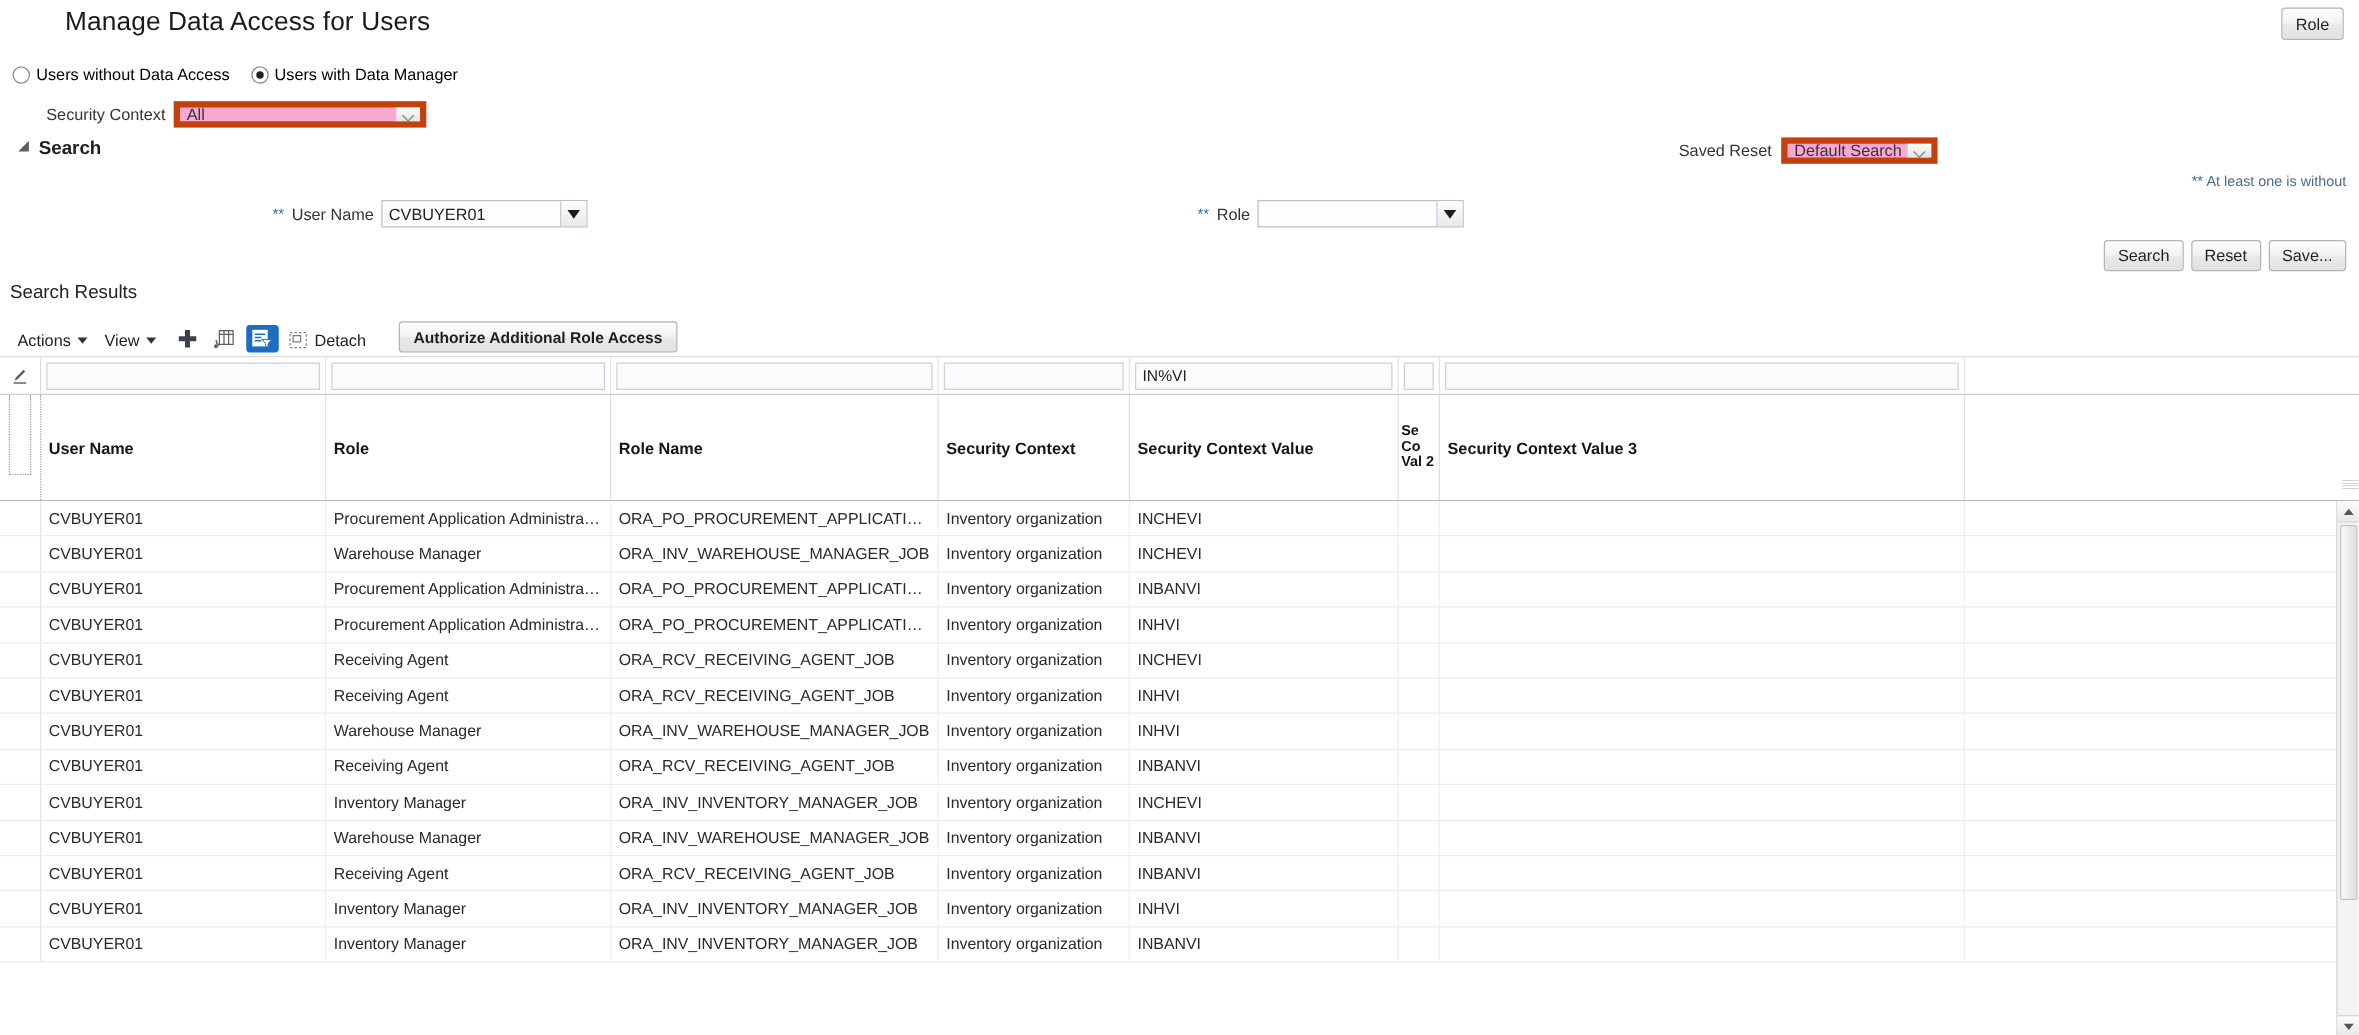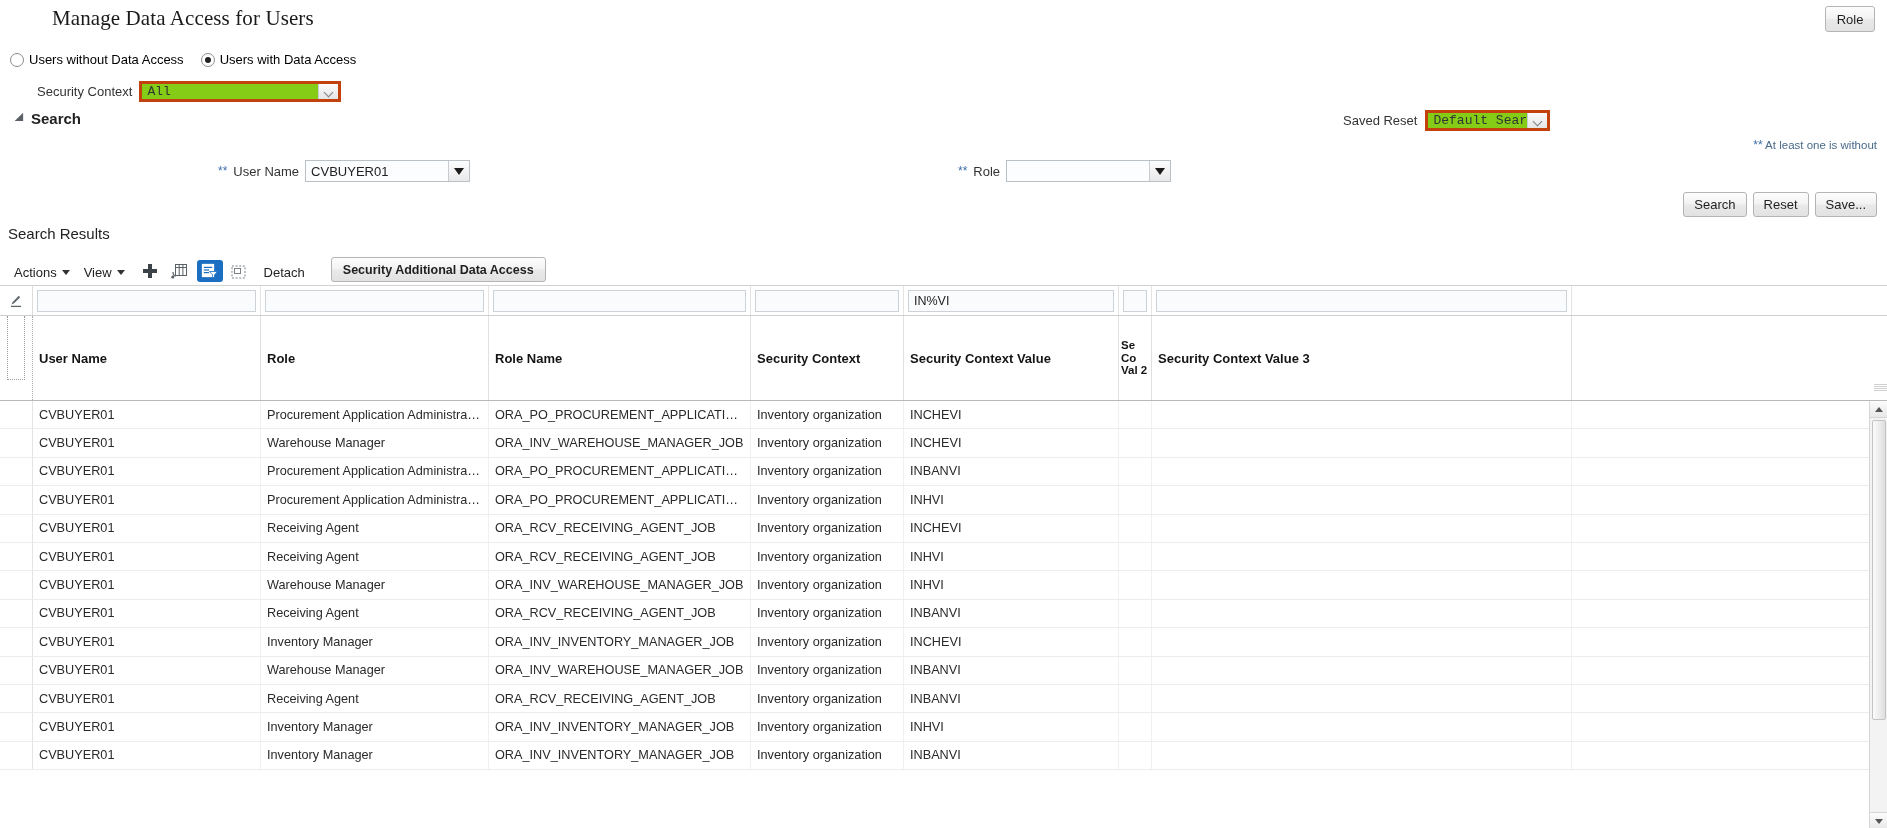--- a/index.html
+++ b/index.html
@@ -15,21 +15,20 @@
   #app { position: relative; width: 1887px; height: 828px; }
 
   
   .page-header {
     position: absolute; left: 0; top: 0; width: 1887px; height: 42px;
   }
   .page-title {
     position: absolute; left: 52px; top: 6px;
     font-size: 21px; color: #1a1a1a; font-weight: 400;
     letter-spacing: .1px;
-    font-family: Liberation Serif, serif;
   }
   .btn {
     display: inline-flex; align-items: center; justify-content: center;
     border: 1px solid #b4b4b4;
     border-radius: 3px;
     background: linear-gradient(to bottom, #fdfdfd 0%, #f2f2f2 48%, #e9e9e9 52%, #e2e2e2 100%);
     color: #1f1f1f;
     font-size: 13px;
     font-family: "Liberation Sans", sans-serif;
     padding: 0 10px;
@@ -60,25 +59,24 @@
   .radio-label { margin-right: 12px; color: #000000; cursor: pointer; }
 
   
   .sec-row {
     position: absolute; left: 37px; top: 81px;
     display: flex; align-items: center; gap: 7px;
   }
   .field-label { color: #333; font-size: 13px; }
   .select-box {
     display: inline-flex; align-items: stretch;
-    border: 3px solid #c2410c;
-    background: #84cc16;
+    border: 5px solid #c2410c;
+    background: #f9a8d4;
     height: 21px;
     width: 202px;
-    font-family: Liberation Mono, monospace;
   }
   .select-box .sel-text {
     flex: 1; display: flex; align-items: center; padding: 0 5px;
     font-size: 13px; color: #333; overflow: hidden; white-space: nowrap;
   }
   .select-arrow-btn {
     width: 20px; border-left: 1px solid #c6ccd1;
     background: linear-gradient(to bottom, #fbfbfb, #e5e5e5);
     display: flex; align-items: center; justify-content: center;
     cursor: pointer;
@@ -185,21 +183,21 @@
   }
   .plus-icon {
     position: relative; width: 14px; height: 14px;
   }
   .plus-icon::before, .plus-icon::after {
     content: ""; position: absolute; background: #3c4348;
   }
   .plus-icon::before { left: 5px; top: 0; width: 4px; height: 14px; }
   .plus-icon::after { left: 0; top: 5px; width: 14px; height: 4px; }
   .tb-detach {
-    display: inline-flex; align-items: center; gap: 17px;
+    display: inline-flex; align-items: center; gap: 5px;
     padding: 2px 6px; cursor: pointer; font-size: 13px; color: #222;
     margin-left: 2px;
   }
   .authorize-btn {
     margin-left: 20px; height: 25px; padding: 0 11px;
     font-weight: bold; font-size: 12.5px;
   }
 
   
   .table-wrap {
@@ -319,21 +317,21 @@
     <div class="page-title">Manage Data Access for Users</div>
     <button class="btn done-btn">
       <span>Role</span>
     </button>
   </div>
 
   <div class="radio-row">
     <span class="radio"></span>
     <span class="radio-label">Users without Data Access</span>
     <span class="radio checked"></span>
-    <span class="radio-label">Users with Data Access</span>
+    <span class="radio-label">Users with Data Manager</span>
   </div>
 
   <div class="sec-row">
     <span class="field-label">Security Context</span>
     <div class="select-box">
       <span class="sel-text">All</span>
       <span class="select-arrow-btn">
           <span class="chev-thin"></span>
         </span>
     </div>
@@ -426,21 +424,21 @@
       </svg>
     </span>
     <span class="tb-detach">
       <svg width="16" height="15" viewBox="0 0 16 15">
         <rect x="1" y="1" width="13" height="12" fill="none" stroke="#7b8186" stroke-width="1" stroke-dasharray="2 1.6"></rect>
         <rect x="3.5" y="3.5" width="6" height="5" fill="none" stroke="#7b8186" stroke-width="1"></rect>
       </svg>
       <span>Detach</span>
     </span>
     <button class="btn authorize-btn">
-      <span>Security Additional Data Access</span>
+      <span>Authorize Additional Role Access</span>
     </button>
   </div>
 
   <div class="table-wrap">
 
     <div class="filter-row" id="filter-row">
       <div class="filter-handle">
         <svg width="15" height="15" viewBox="0 0 15 15">
           <path d="M2.5 11.5 l1.2 -2.6 l6.1 -6.1 l1.4 1.4 l-6.1 6.1 z" fill="#5d6468"></path>
           <line x1="2" y1="13.4" x2="12" y2="13.4" stroke="#5d6468" stroke-width="1.3"></line>

